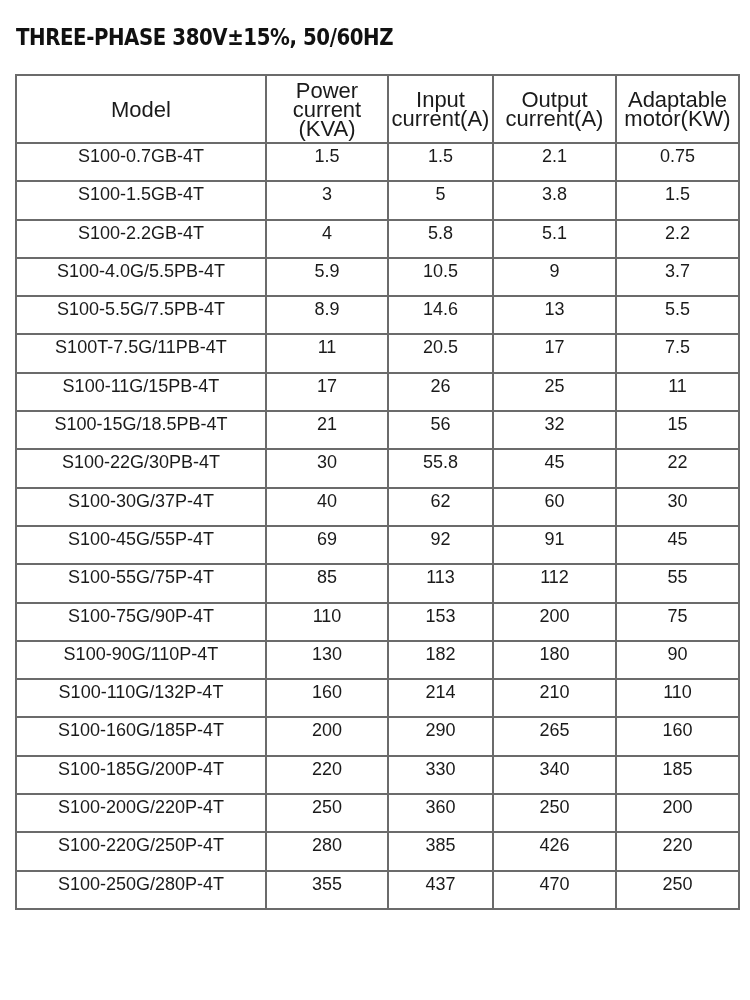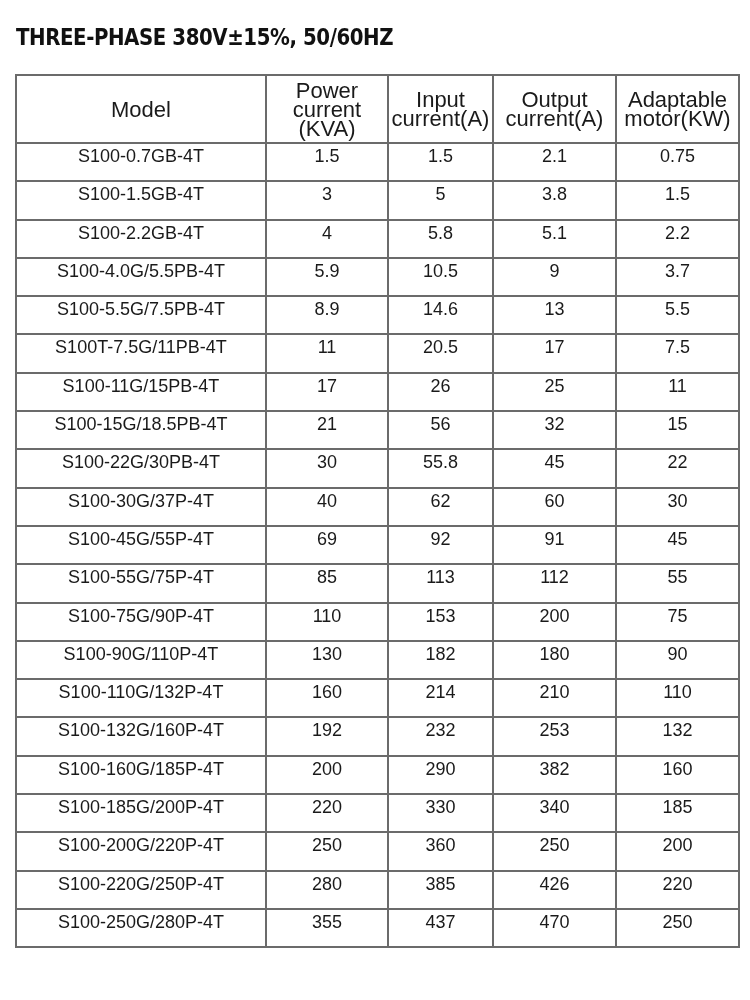--- a/index.html
+++ b/index.html
@@ -173,31 +173,24 @@
         <td>90</td>
       </tr>
       <tr>
         <td>S100-110G/132P-4T</td>
         <td>160</td>
         <td>214</td>
         <td>210</td>
         <td>110</td>
       </tr>
       <tr>
-        <td>S100-132G/160P-4T</td>
-        <td>192</td>
-        <td>232</td>
-        <td>253</td>
-        <td>132</td>
-      </tr>
-      <tr>
         <td>S100-160G/185P-4T</td>
         <td>200</td>
         <td>290</td>
-        <td>382</td>
+        <td>265</td>
         <td>160</td>
       </tr>
       <tr>
         <td>S100-185G/200P-4T</td>
         <td>220</td>
         <td>330</td>
         <td>340</td>
         <td>185</td>
       </tr>
       <tr>

